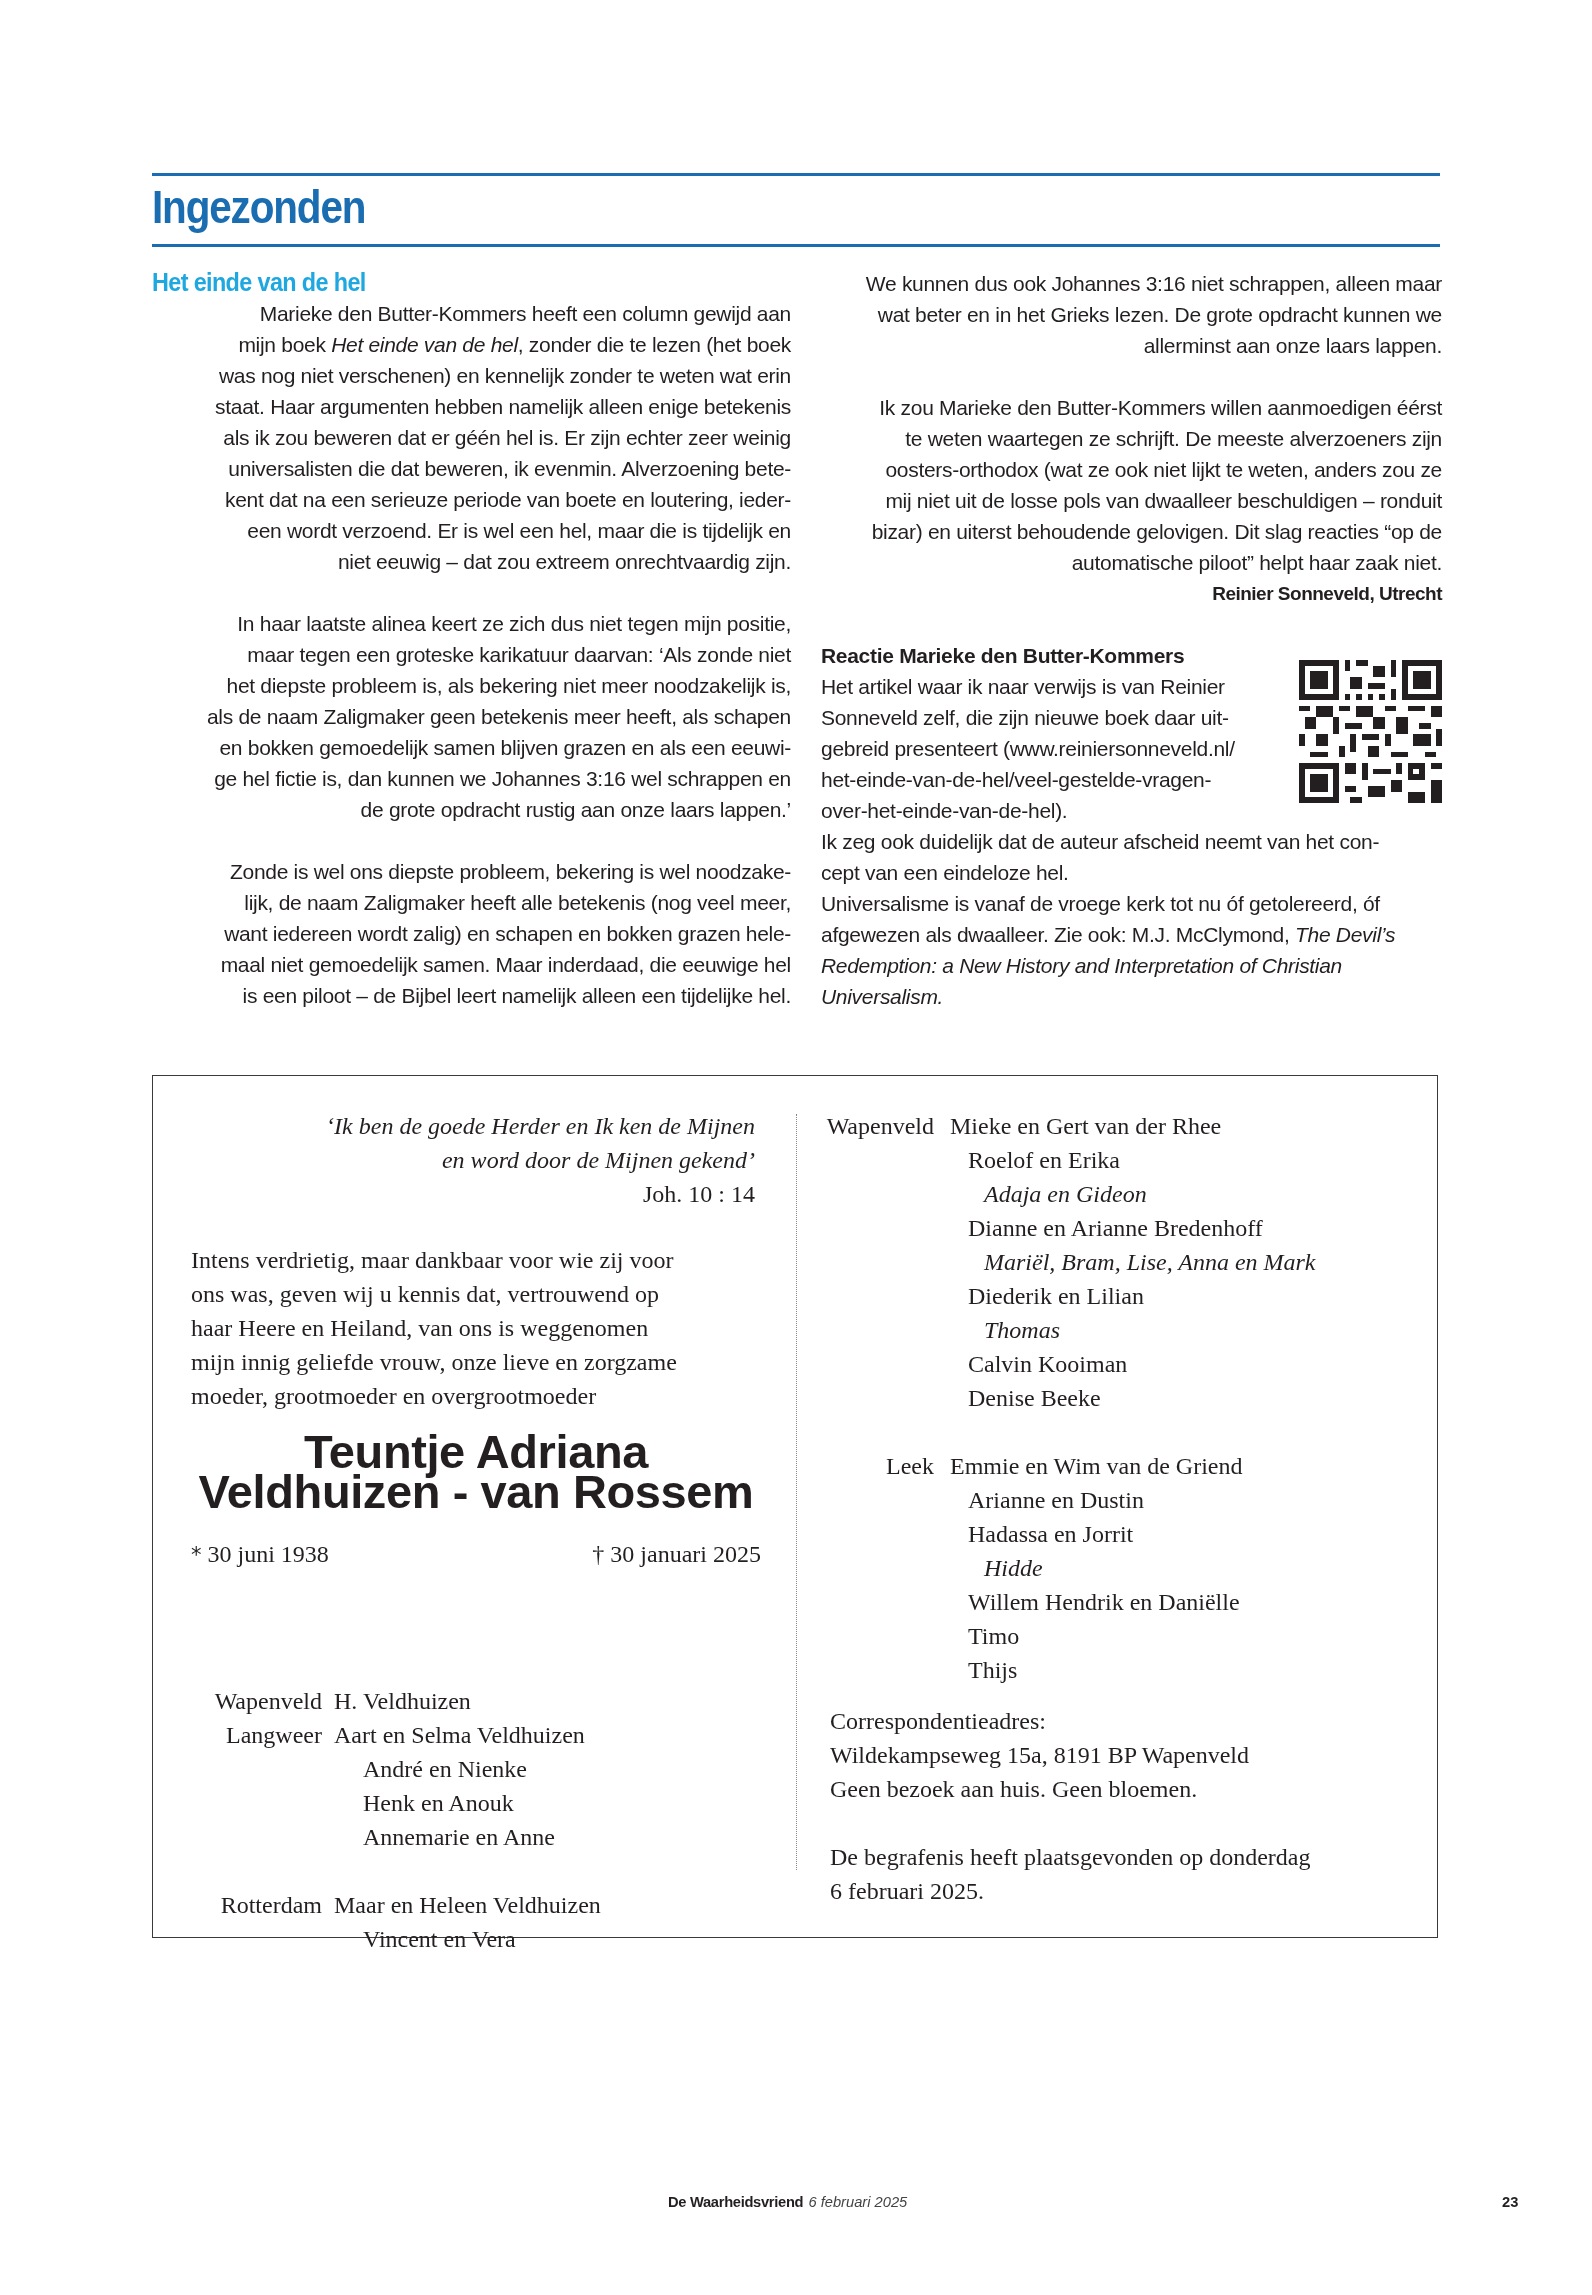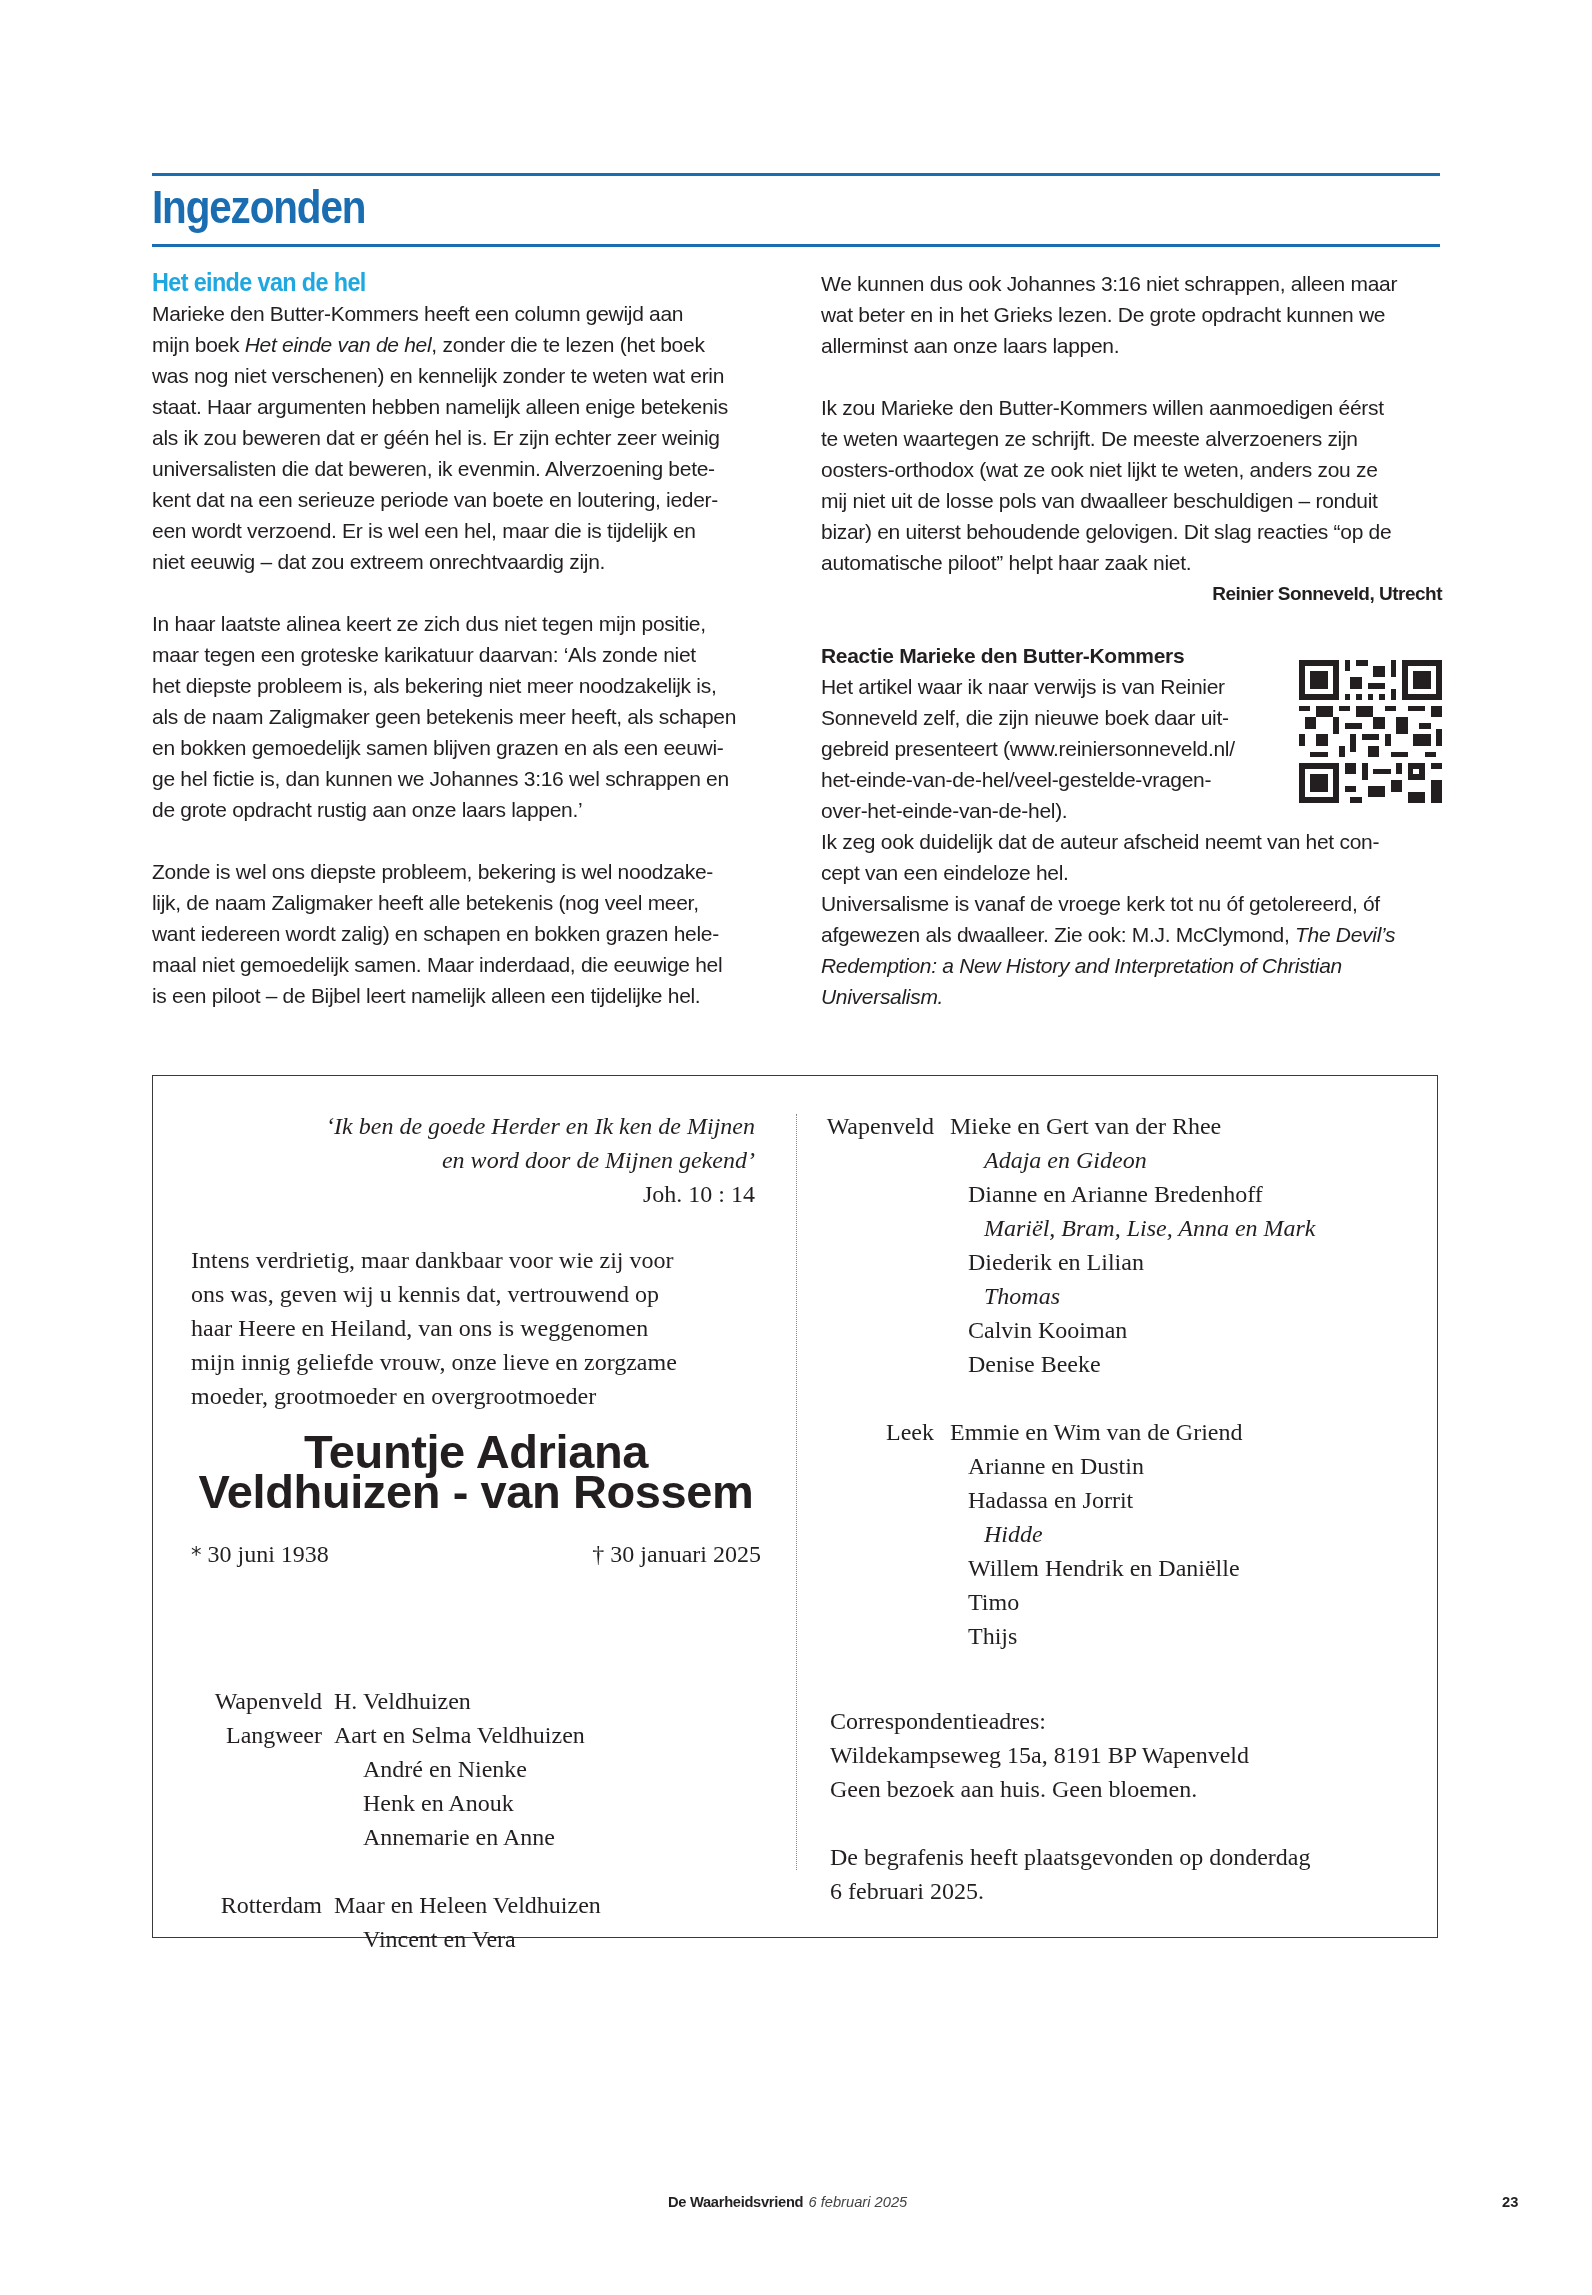--- a/index.html
+++ b/index.html
@@ -9,21 +9,21 @@
 
   .rule { position: absolute; left: 152px; width: 1288px; height: 2.6px; background: #1a6db0; }
   #rule-top { top: 173px; }
   #rule-bottom { top: 244px; }
 
   #section-title { position: absolute; left: 152px; top: 179px; font-size: 47px; font-weight: bold; color: #1a6db0; letter-spacing: -1.3px; transform: scaleX(0.86); transform-origin: left top; white-space: nowrap; }
 
   .col { position: absolute; font-size: 21px; line-height: 31px; letter-spacing: -0.3px; }
   #col-left { left: 152px; top: 267px; width: 639px; }
   #col-right { left: 821px; top: 268px; width: 621px; }
-  .col p { margin: 0 0 31px 0; }
+  .col p { margin: 0 0 31px 0; text-align: right; }
   .col p.tight { margin: 0; }
   .line { display: block; white-space: nowrap; }
 
   #article-subtitle { font-size: 26px; font-weight: bold; color: #1fa8e0; line-height: 31px; letter-spacing: -0.7px; display: block; transform: scaleX(0.9); transform-origin: left top; white-space: nowrap; }
 
   .signature { display: block; text-align: right; font-weight: bold; font-size: 19px; letter-spacing: -0.5px; }
   .reply-title { display: block; font-weight: bold; }
 
   #qr { position: absolute; left: 1299px; top: 660px; width: 143px; height: 143px; }
 
@@ -259,20 +259,24 @@
         <span class="fam-name lvl1">Vincent en Vera</span>
       </div>
     </div>
   <div id="fam-right" class="family fam-right" style="top:33px;">
       <div class="fam-row">
         <span class="fam-place">Wapenveld</span>
         <span class="fam-name">Mieke en Gert van der Rhee</span>
       </div>
       <div class="fam-row">
         <span class="fam-place"></span>
+        <span class="fam-name lvl1">Roelof en Erika</span>
+      </div>
+      <div class="fam-row">
+        <span class="fam-place"></span>
         <span class="fam-name lvl2">Adaja en Gideon</span>
       </div>
       <div class="fam-row">
         <span class="fam-place"></span>
         <span class="fam-name lvl1">Dianne en Arianne Bredenhoff</span>
       </div>
       <div class="fam-row">
         <span class="fam-place"></span>
         <span class="fam-name lvl2">Mariël, Bram, Lise, Anna en Mark</span>
       </div>

